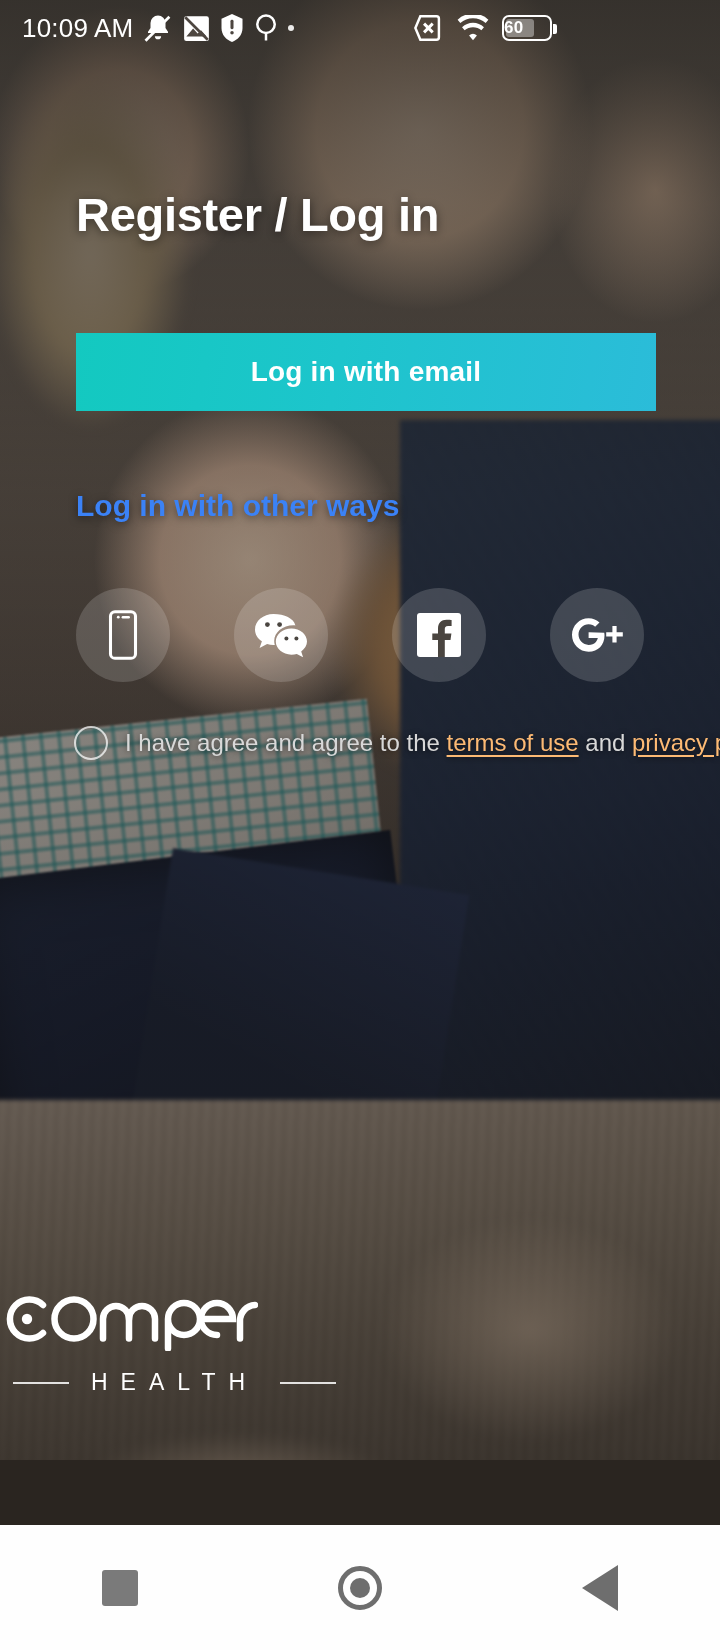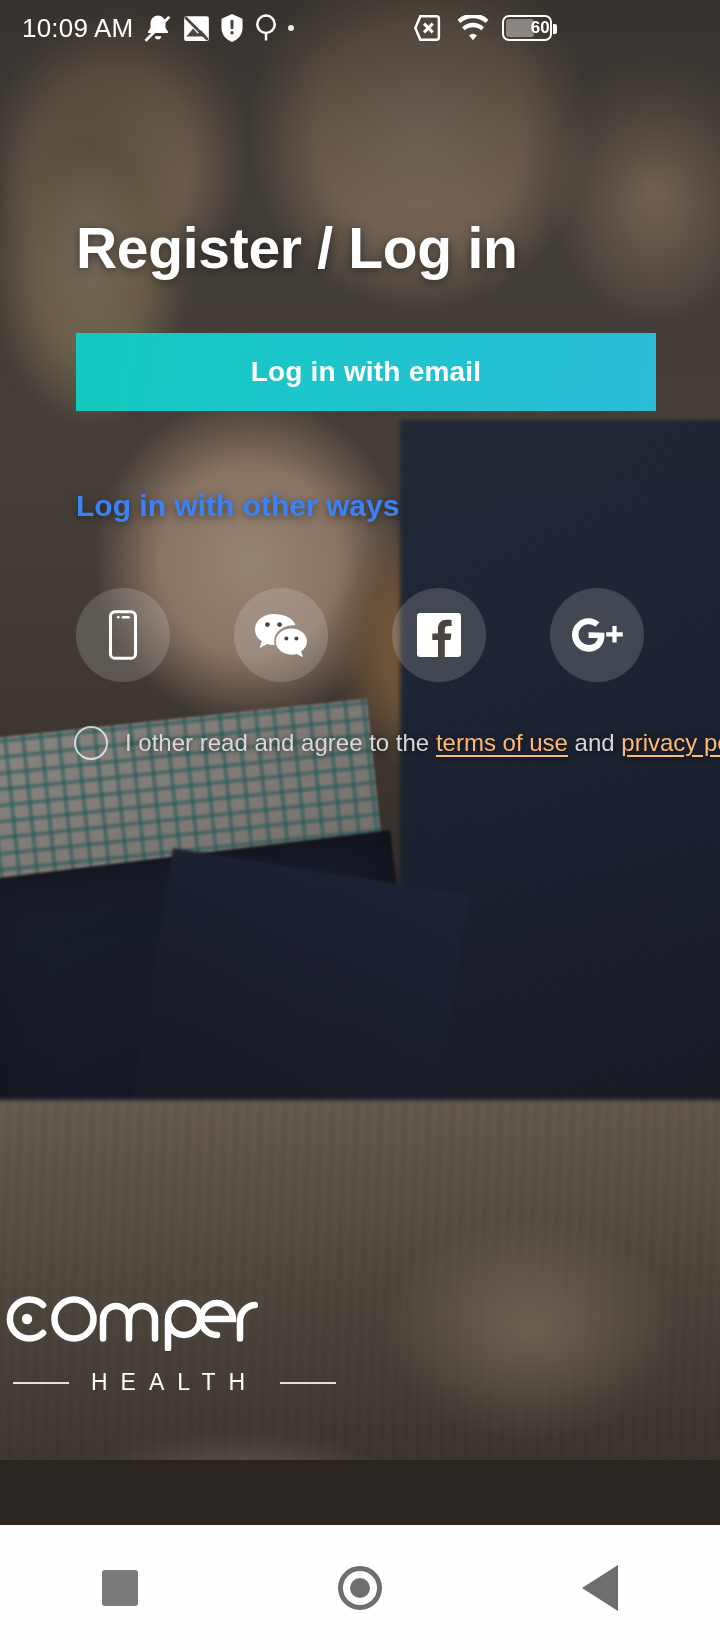--- a/index.html
+++ b/index.html
@@ -95,38 +95,38 @@
     display:flex; align-items:center; padding:0 22px;
     color:#fff; font-size:25px; letter-spacing:.2px; z-index:30;
   }
   .sb-left { display:flex; align-items:center; gap:10px; }
   .sb-time { font-size:26px; font-weight:400; color:#fff; }
   .sb-right { margin-left:auto; display:flex; align-items:center; gap:13px; }
   .sb-ico { display:inline-flex; align-items:center; justify-content:center; }
   .sb-dot { width:6px; height:6px; border-radius:50%; background:#fff; opacity:.9; }
   .batt {
     position:relative; width:50px; height:26px; border:2.5px solid #fff; border-radius:7px;
-    display:flex; align-items:center; justify-content:flex-end;
+    display:flex; align-items:center; justify-content:flex-start;
   }
   .batt::after {
     content:""; position:absolute; right:-7px; top:7px; width:4px; height:10px;
     background:#fff; border-radius:0 2px 2px 0;
   }
   .batt-fill {
     position:absolute; left:2px; top:2px; bottom:2px; width:60%;
     background:rgba(255,255,255,.38); border-radius:3px;
   }
   .batt-num { position:relative; font-size:17px; font-weight:700; color:#fff; z-index:2; }
 
   
   .content { position:absolute; left:0; top:0; width:720px; z-index:20; }
 
   .title {
-    position:absolute; left:76px; top:215px;
-    font-size:57px; font-weight:700; color:#fff; letter-spacing:-.3px;
+    position:absolute; left:76px; top:187px;
+    font-size:47px; font-weight:700; color:#fff; letter-spacing:-.3px;
     text-shadow:0 2px 10px rgba(0,0,0,.45);
   }
 
   .email-btn {
     position:absolute; left:76px; top:333px; width:580px; height:78px;
     background:linear-gradient(100deg, #13c9c0 0%, #1dc5cc 45%, #2bbcd9 100%);
     border:none; cursor:pointer;
     display:flex; align-items:center; justify-content:center;
     font-family:"Liberation Sans", sans-serif;
     font-size:28px; font-weight:700; color:#fff; letter-spacing:.2px;
@@ -304,21 +304,21 @@
             <path d="M19.6 17.3v5.6h9.2c-.4 2.4-2.8 7-9.2 7-5.6 0-10.1-4.6-10.1-10.3s4.6-10.3 10.1-10.3c3.1 0 5.2 1.3 6.5 2.5l4.4-4.3C27.7 4.9 24 3.3 19.6 3.3 10.4 3.3 3 10.8 3 20s7.4 16.7 16.6 16.7c9.6 0 15.9-6.7 15.9-16.2 0-1.1-.1-1.9-.3-2.7z"></path>
             <path d="M47.6 17.2V11h-4.2v6.2h-6.2v4.2h6.2v6.2h4.2v-6.2h6.2v-4.2z"></path>
           </svg>
         </span>
       </div>
     </div>
 
     <div class="terms-row">
       <div class="checkbox"></div>
       <div class="terms-text">
-        <span>I other read and agree to the </span><a href="#">terms of use</a><span> and </span><a href="#">privacy policy</a>
+        <span>I have agree and agree to the </span><a href="#">terms of use</a><span> and </span><a href="#">privacy policy</a>
       </div>
     </div>
 
     <div class="logo-wrap">
       <span class="logo-mark">
         <svg width="258" height="66" viewBox="0 0 258 66" fill="none" stroke="#fff" stroke-width="6.5" stroke-linecap="round">
           <path d="M43 20a19.5 19.5 0 1 0 0 28"></path>
           <circle cx="27" cy="34" r="5.2" fill="#fff" stroke="none"></circle>
           <circle cx="74" cy="34" r="19.5"></circle>
           <path d="M103 53.5V34a13 13 0 0 1 26 0v19.5"></path>

